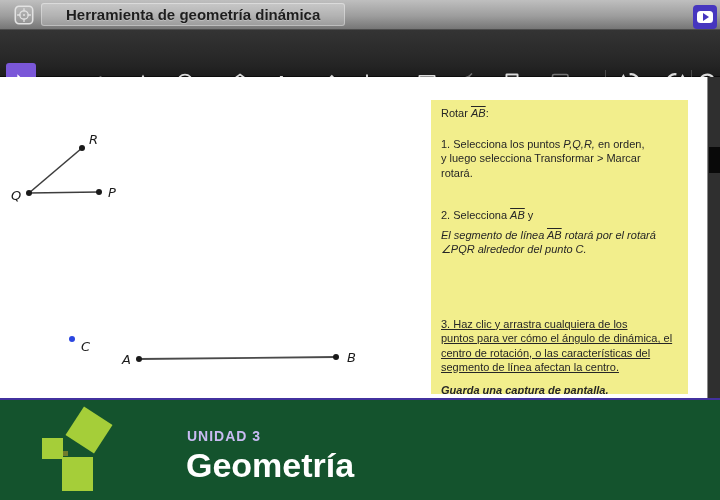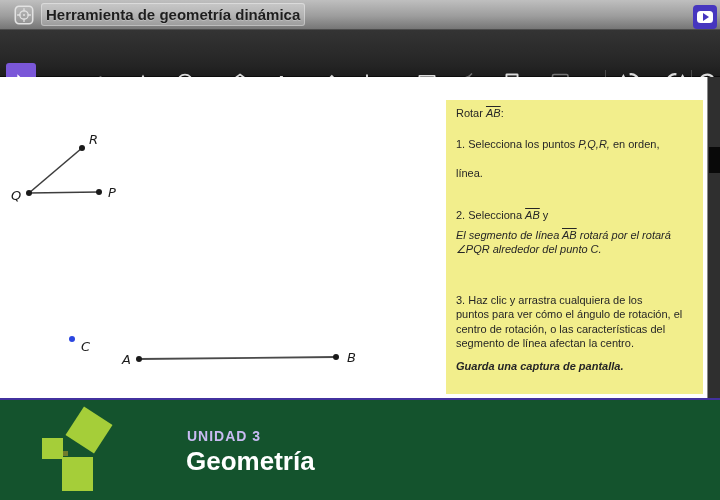--- a/index.html
+++ b/index.html
@@ -6,21 +6,21 @@
   html,body { width:720px; height:500px; overflow:hidden;
     font-family:"Liberation Sans", sans-serif; background:#fff; }
   .stage { position:relative; width:720px; height:500px; }
 
   
   .titlebar { position:absolute; left:0; top:0; width:720px; height:30px;
     background:linear-gradient(#bfbfbf, #9d9d9d 55%, #767676);
     border-bottom:1px solid #4c4c4c; display:flex; align-items:center; }
   .app-icon { position:absolute; left:13px; top:4px; width:22px; height:22px; }
   .title-chip { position:absolute; left:41px; top:3px; height:23px;
-    display:flex; align-items:center; padding:0 4px;
+    display:flex; align-items:center; padding:0 24px;
     background:rgba(255,255,255,0.22); border:1px solid rgba(255,255,255,0.35);
     border-radius:3px; }
   .title-chip span { font-size:15px; font-weight:bold; color:#1e1e1e;
     text-shadow:0 1px 0 rgba(255,255,255,0.25); white-space:nowrap; }
   .video-btn { position:absolute; right:3px; top:5px; width:24px; height:24px;
     background:#4636bf; border-radius:4px; display:flex; align-items:center;
     justify-content:center; cursor:pointer; }
   .video-inner { width:16px; height:12px; background:#fff; border-radius:3.5px;
     display:flex; align-items:center; justify-content:center; }
   .video-tri { width:0; height:0; border-left:6px solid #4636bf;
@@ -52,43 +52,43 @@
   .geo-label { font-family:"DejaVu Sans", sans-serif; font-style:italic;
     font-size:13px; fill:#1a1a1a; }
 
   
   .right-strip { position:absolute; left:707px; top:77px; width:13px; height:321px;
     background:#2f2f2f; border-left:1px solid #8a8a8a; }
   .thumb { position:absolute; left:1px; top:70px; width:11px; height:26px;
     background:#090909; }
 
   
-  .panel { position:absolute; left:446px; top:23px; width:257px; height:294px;
+  .panel { position:absolute; left:431px; top:23px; width:257px; height:294px;
     background:#f2ee8c; padding:6px 10px 0 10px; color:#262626;
     font-size:11px; line-height:14.5px; overflow:hidden; }
   .ov { font-style:italic; text-decoration:overline; }
   .it { font-style:italic; }
   .panel .hdr { margin-bottom:0; }
   .panel .s1 { margin-top:16px; }
   .panel .s2 { margin-top:28px; }
   .panel .note { margin-top:5px; font-style:italic; }
-  .panel .s3 { margin-top:36px; }
+  .panel .s3 { margin-top:60px;text-decoration:underline; }
   .panel .foot { margin-top:8px; font-weight:bold; font-style:italic; }
 
   
   .banner { position:absolute; left:0; top:398px; width:720px; height:122px;
     background:#14532d; border-top:2px solid #42319e; }
   .sq { position:absolute; background:#a5ce39; }
   .sq-rot { left:72px; top:13px; width:34px; height:34px; transform:rotate(33deg); }
   .sq-small { left:42px; top:38px; width:21px; height:21px; }
   .sq-big { left:62px; top:57px; width:31px; height:34px; }
   .sq-notch { left:63px; top:51px; width:5px; height:5px; background:#6f7c2c; }
   .banner-unit { position:absolute; left:187px; top:28px; font-size:14px;
     font-weight:bold; letter-spacing:1px; color:#c9bbf2; }
-  .banner-subject { position:absolute; left:186px; top:46px; font-size:26px;
+  .banner-subject { position:absolute; left:186px; top:46px; font-size:34px;
     font-weight:bold; color:#ffffff; }
 </style>
 </head>
 <body>
 
 <div class="stage">
 
   <div class="titlebar">
     <span class="app-icon">
       <svg viewBox="0 0 24 24">
@@ -265,33 +265,33 @@
       <text class="geo-label" x="347" y="285">B</text>
       <text class="geo-label" x="81" y="274">C</text>
     </svg>
 
     <div class="panel">
       <div class="hdr">
         <span>Rotar </span><span class="ov">AB</span><span>:</span>
       </div>
       <div class="s1">
         <span>1. Selecciona los puntos </span><span class="it">P,Q,R,</span><span> en orden,</span><br>
-        <br>
-        <span>línea.</span>
+        <span>y luego selecciona Transformar &gt; Marcar</span><br>
+        <span>rotará.</span>
       </div>
       <div class="s2">
         <span>2. Selecciona </span><span class="ov">AB</span><span> y</span><br>
       </div>
       <div class="note">
         <span>El segmento de línea </span><span class="ov">AB</span><span> rotará por el rotará</span><br>
         <span>∠PQR alrededor del punto C.</span>
       </div>
       <div class="s3">
         <span>3. Haz clic y arrastra cualquiera de los</span><br>
-        <span>puntos para ver cómo el ángulo de rotación, el</span><br>
+        <span>puntos para ver cómo el ángulo de dinámica, el</span><br>
         <span>centro de rotación, o las características del</span><br>
         <span>segmento de línea afectan la centro.</span>
       </div>
       <div class="foot">Guarda una captura de pantalla.</div>
     </div>
   </div>
 
   <div class="right-strip">
     <div class="thumb"></div>
   </div>

